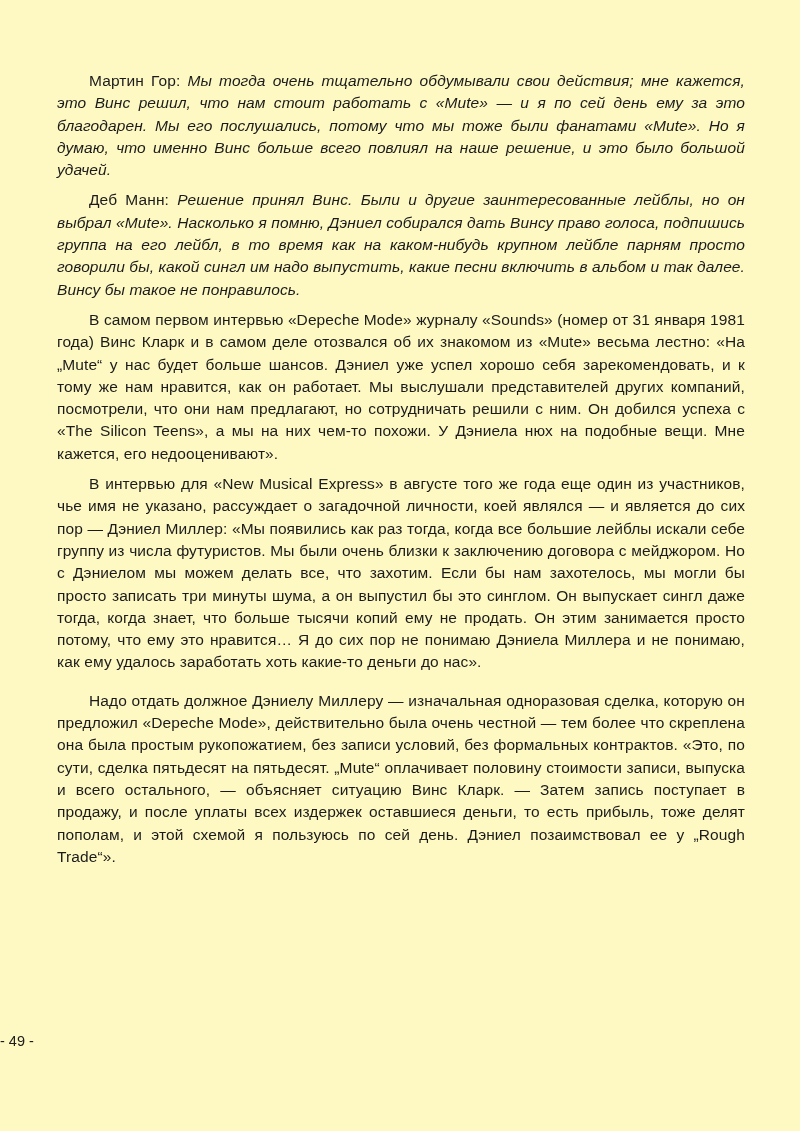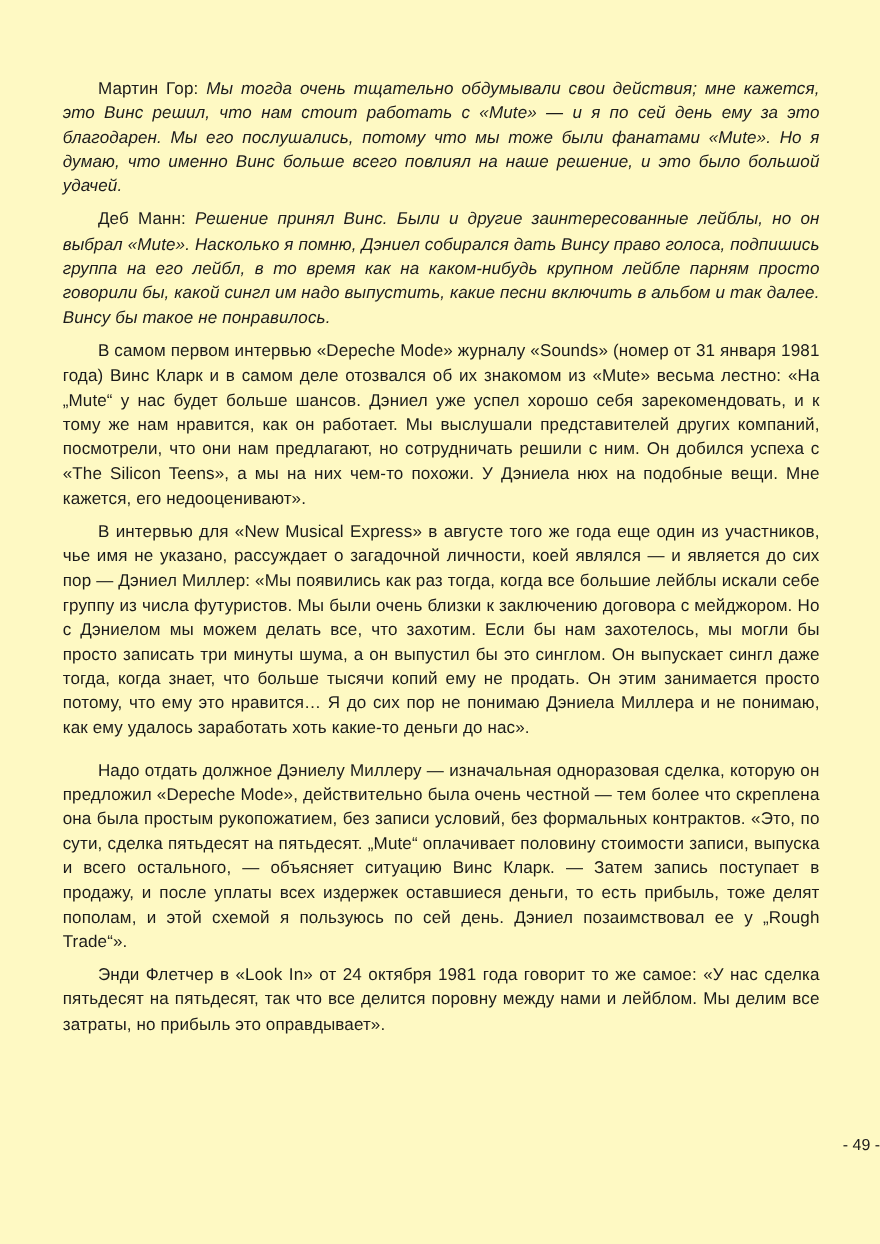--- a/index.html
+++ b/index.html
@@ -37,39 +37,38 @@
     font-style: normal;
   }
   .quote-text {
     font-style: italic;
   }
   .page-number {
     position: absolute;
     left: 0;
     top: 1033px;
     width: 100%;
-    text-align: right;
+    text-align: left;
     font-size: 14.5px;
     color: #1b1b1b;
   }
 </style>
 </head>
 <body>
 
 <div class="page">
   <div class="text-block">
 
     <p class="para"><span class="speaker">Мартин Гор: </span><span class="quote-text">Мы тогда очень тщательно обдумывали свои действия; мне кажется, это Винс решил, что нам стоит работать с «Mute» — и я по сей день ему за это благодарен. Мы его послушались, потому что мы тоже были фанатами «Mute». Но я думаю, что именно Винс больше всего повлиял на наше решение, и это было большой удачей.</span></p>
 
     <p class="para"><span class="speaker">Деб Манн: </span><span class="quote-text">Решение принял Винс. Были и другие заинтересованные лейблы, но он выбрал «Mute». Насколько я помню, Дэниел собирался дать Винсу право голоса, подпишись группа на его лейбл, в то время как на каком-нибудь крупном лейбле парням просто говорили бы, какой сингл им надо выпустить, какие песни включить в альбом и так далее. Винсу бы такое не понравилось.</span></p>
 
     <p class="para"><span>В самом первом интервью «Depeche Mode» журналу «Sounds» (номер от 31 января 1981 года) Винс Кларк и в самом деле отозвался об их знакомом из «Mute» весьма лестно: «На „Mute“ у нас будет больше шансов. Дэниел уже успел хорошо себя зарекомендовать, и к тому же нам нравится, как он работает. Мы выслушали представителей других компаний, посмотрели, что они нам предлагают, но сотрудничать решили с ним. Он добился успеха с «The Silicon Teens», а мы на них чем-то похожи. У Дэниела нюх на подобные вещи. Мне кажется, его недооценивают».</span></p>
 
     <p class="para"><span>В интервью для «New Musical Express» в августе того же года еще один из участников, чье имя не указано, рассуждает о загадочной личности, коей являлся — и является до сих пор — Дэниел Миллер: «Мы появились как раз тогда, когда все большие лейблы искали себе группу из числа футуристов. Мы были очень близки к заключению договора с мейджором. Но с Дэниелом мы можем делать все, что захотим. Если бы нам захотелось, мы могли бы просто записать три минуты шума, а он выпустил бы это синглом. Он выпускает сингл даже тогда, когда знает, что больше тысячи копий ему не продать. Он этим занимается просто потому, что ему это нравится… Я до сих пор не понимаю Дэниела Миллера и не понимаю, как ему удалось заработать хоть какие-то деньги до нас».</span></p>
 
     <p class="para gap-before"><span>Надо отдать должное Дэниелу Миллеру — изначальная одноразовая сделка, которую он предложил «Depeche Mode», действительно была очень честной — тем более что скреплена она была простым рукопожатием, без записи условий, без формальных контрактов. «Это, по сути, сделка пятьдесят на пятьдесят. „Mute“ оплачивает половину стоимости записи, выпуска и всего остального, — объясняет ситуацию Винс Кларк. — Затем запись поступает в продажу, и после уплаты всех издержек оставшиеся деньги, то есть прибыль, тоже делят пополам, и этой схемой я пользуюсь по сей день. Дэниел позаимствовал ее у „Rough Trade“».</span></p>
 
-    <p class="para"><span>Энди Флетчер в «Look In» от 24 октября 1981 года говорит то же самое: «У нас сделка пятьдесят на пятьдесят, так что все делится поровну между нами и лейблом. Мы делим все затраты, но прибыль это оправдывает».</span></p>
 
   </div>
 
   <div class="page-number">- 49 -</div>
 </div>
 
 </body></html>

